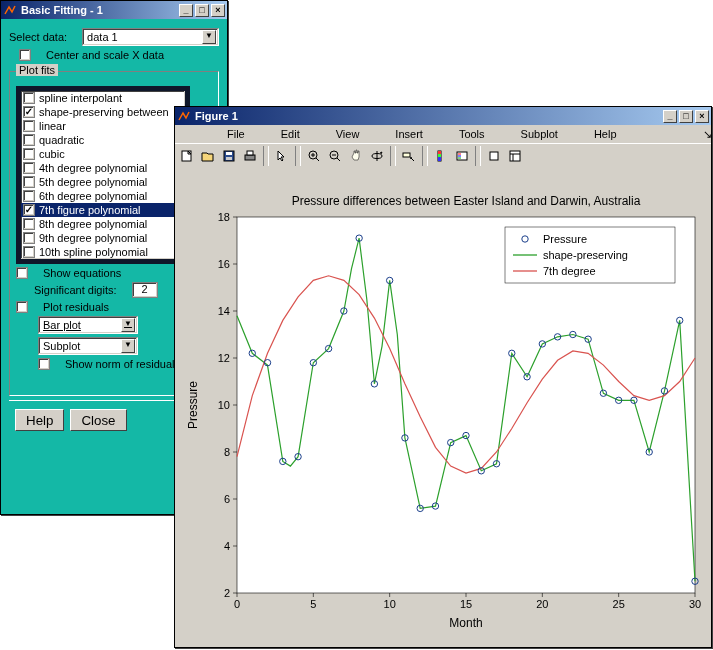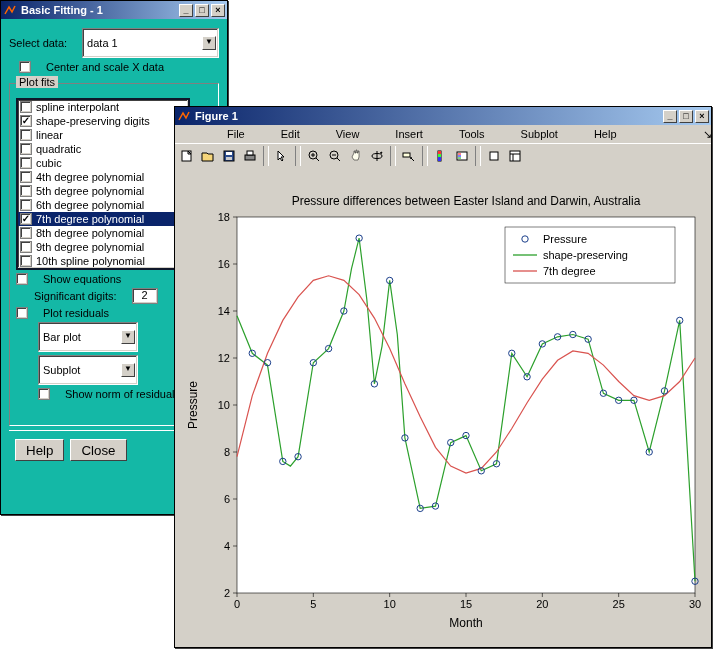--- a/index.html
+++ b/index.html
@@ -40,39 +40,39 @@
     font-size:9px;line-height:10px;text-align:center;color:#000;font-weight:bold;
     font-family:"Marlett", sans-serif;
     cursor:default;
   }
   
   #bf { left:0px; top:0px; width:228px; height:515px; }
   .bf-body { padding:6px 8px; font-size:11px; }
   .row { display:flex; align-items:center; margin:3px 0;gap:11px; }
   .lbl { margin-right:4px; }
   .select {
-    flex:1; height:30px; background:#fff;
+    flex:1; height:18px; background:#fff;
     border:1px solid #808080;border-right-color:#fff;border-bottom-color:#fff;
     box-shadow: inset -1px -1px #d4d0c8, inset 1px 1px #404040;
     display:flex;align-items:center;justify-content:space-between;padding:0 2px 0 4px;
   }
   .select .arrow {
     width:14px;height:14px;background:#d4d0c8;
     border:1px solid #fff;border-right-color:#404040;border-bottom-color:#404040;
     text-align:center;line-height:10px;font-size:8px;
   }
   .chk {
     width:12px;height:12px;border:1px solid #808080;background:#fff;margin-right:4px;
     box-shadow: inset -1px -1px #d4d0c8, inset 1px 1px #404040;
     display:inline-flex;align-items:center;justify-content:center;font-size:10px;line-height:10px;
   }
   .chk.checked::after{content:"✓";font-size:10px;font-weight:bold;color:#000;}
   .group { border:1px solid #808080; border-right-color:#fff;border-bottom-color:#fff; position:relative; margin-top:10px; padding:12px 0 22px 6px;}
   .group-title{position:absolute;top:-8px;left:6px;background:#d4d0c8;padding:0 3px;}
-  .fitlist{background:#fff;border:2px solid #0f172a;box-shadow:inset -1px -1px #d4d0c8,inset 1px 1px #404040;margin:2px 0;width:174px;}
+  .fitlist{background:#fff;border:5px solid #0f172a;box-shadow:inset -1px -1px #d4d0c8,inset 1px 1px #404040;margin:2px 0;width:174px;}
   .fitrow{display:flex;align-items:center;padding:1px 2px;white-space:nowrap;}
   .fitrow.sel{background:#0a246a;color:#fff;}
   .fitrow.sel .chk{background:#fff;}
   .txt-in{width:26px;height:16px;background:#fff;border:1px solid #808080;box-shadow:inset -1px -1px #d4d0c8,inset 1px 1px #404040;text-align:center;}
   .btn{
     height:22px;padding:0 10px;background:#d4d0c8;
     border:1px solid #fff;border-right-color:#404040;border-bottom-color:#404040;
   }
   .btnrow{display:flex;gap:6px;margin-top:8px;padding-left:6px;}
   .sep{height:1px;background:#808080;border-bottom:1px solid #fff;margin:4px 0;}
@@ -119,21 +119,21 @@
 
     <div class="group">
       <span class="group-title">Plot fits</span>
       <div class="fitlist" id="fitlist">
           <div class="fitrow">
             <span class="chk"></span>
             <span>spline interpolant</span>
           </div>
           <div class="fitrow">
             <span class="chk checked"></span>
-            <span>shape-preserving digits</span>
+            <span>shape-preserving between</span>
           </div>
           <div class="fitrow">
             <span class="chk"></span>
             <span>linear</span>
           </div>
           <div class="fitrow">
             <span class="chk"></span>
             <span>quadratic</span>
           </div>
           <div class="fitrow">
@@ -147,21 +147,21 @@
           <div class="fitrow">
             <span class="chk"></span>
             <span>5th degree polynomial</span>
           </div>
           <div class="fitrow">
             <span class="chk"></span>
             <span>6th degree polynomial</span>
           </div>
           <div class="fitrow sel">
             <span class="chk checked"></span>
-            <span>7th degree polynomial</span>
+            <span>7th figure polynomial</span>
           </div>
           <div class="fitrow">
             <span class="chk"></span>
             <span>8th degree polynomial</span>
           </div>
           <div class="fitrow">
             <span class="chk"></span>
             <span>9th degree polynomial</span>
           </div>
           <div class="fitrow">
@@ -175,21 +175,21 @@
       </div>
       <div class="row" style="margin-left:18px;">
         <span class="lbl">Significant digits:</span>
         <div class="txt-in">2</div>
       </div>
       <div class="row">
         <span class="chk"></span>
         <span>Plot residuals</span>
       </div>
       <div class="row" style="margin-left:22px;">
-        <div class="select" style="width:100px;flex:none;">
+        <div class="select" style="width:100px;flex:none;text-decoration:underline;">
           <span>Bar plot</span>
           <span class="arrow">▼</span>
         </div>
       </div>
       <div class="row" style="margin-left:22px;">
         <div class="select" style="width:100px;flex:none;">
           <span>Subplot</span>
           <span class="arrow">▼</span>
         </div>
       </div>

